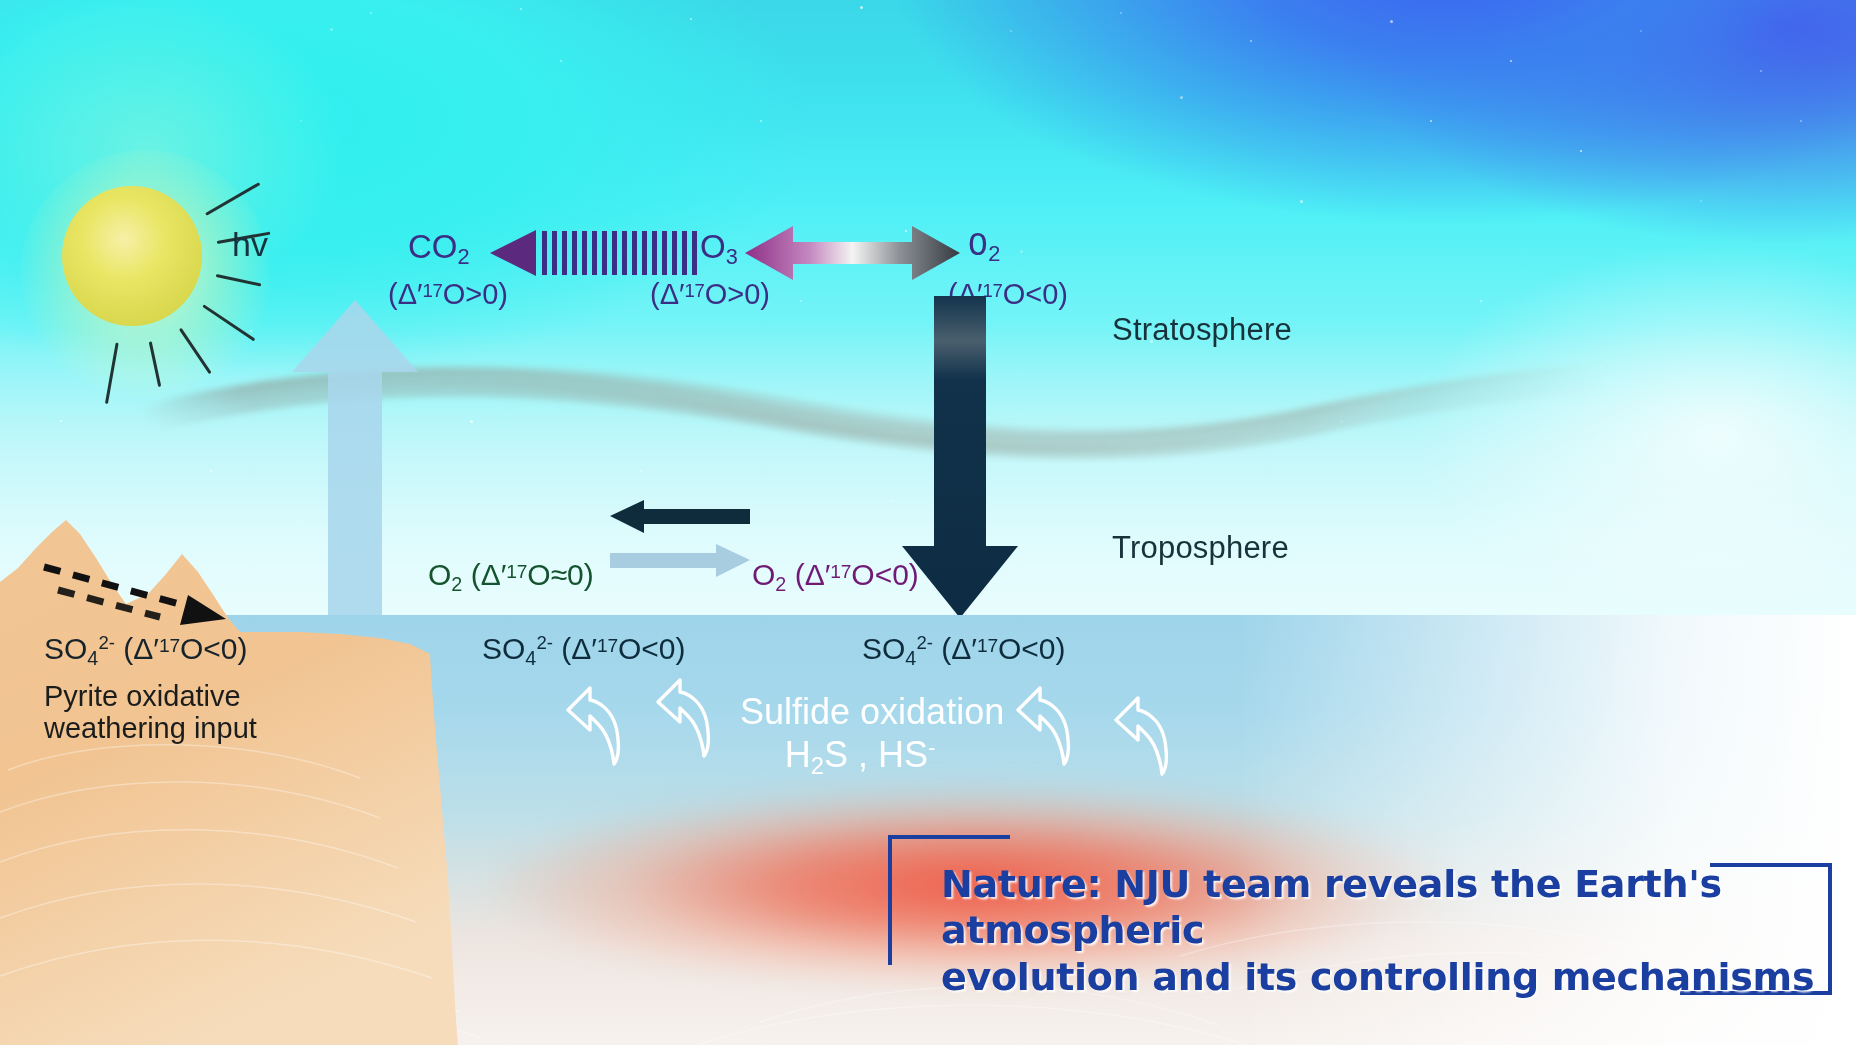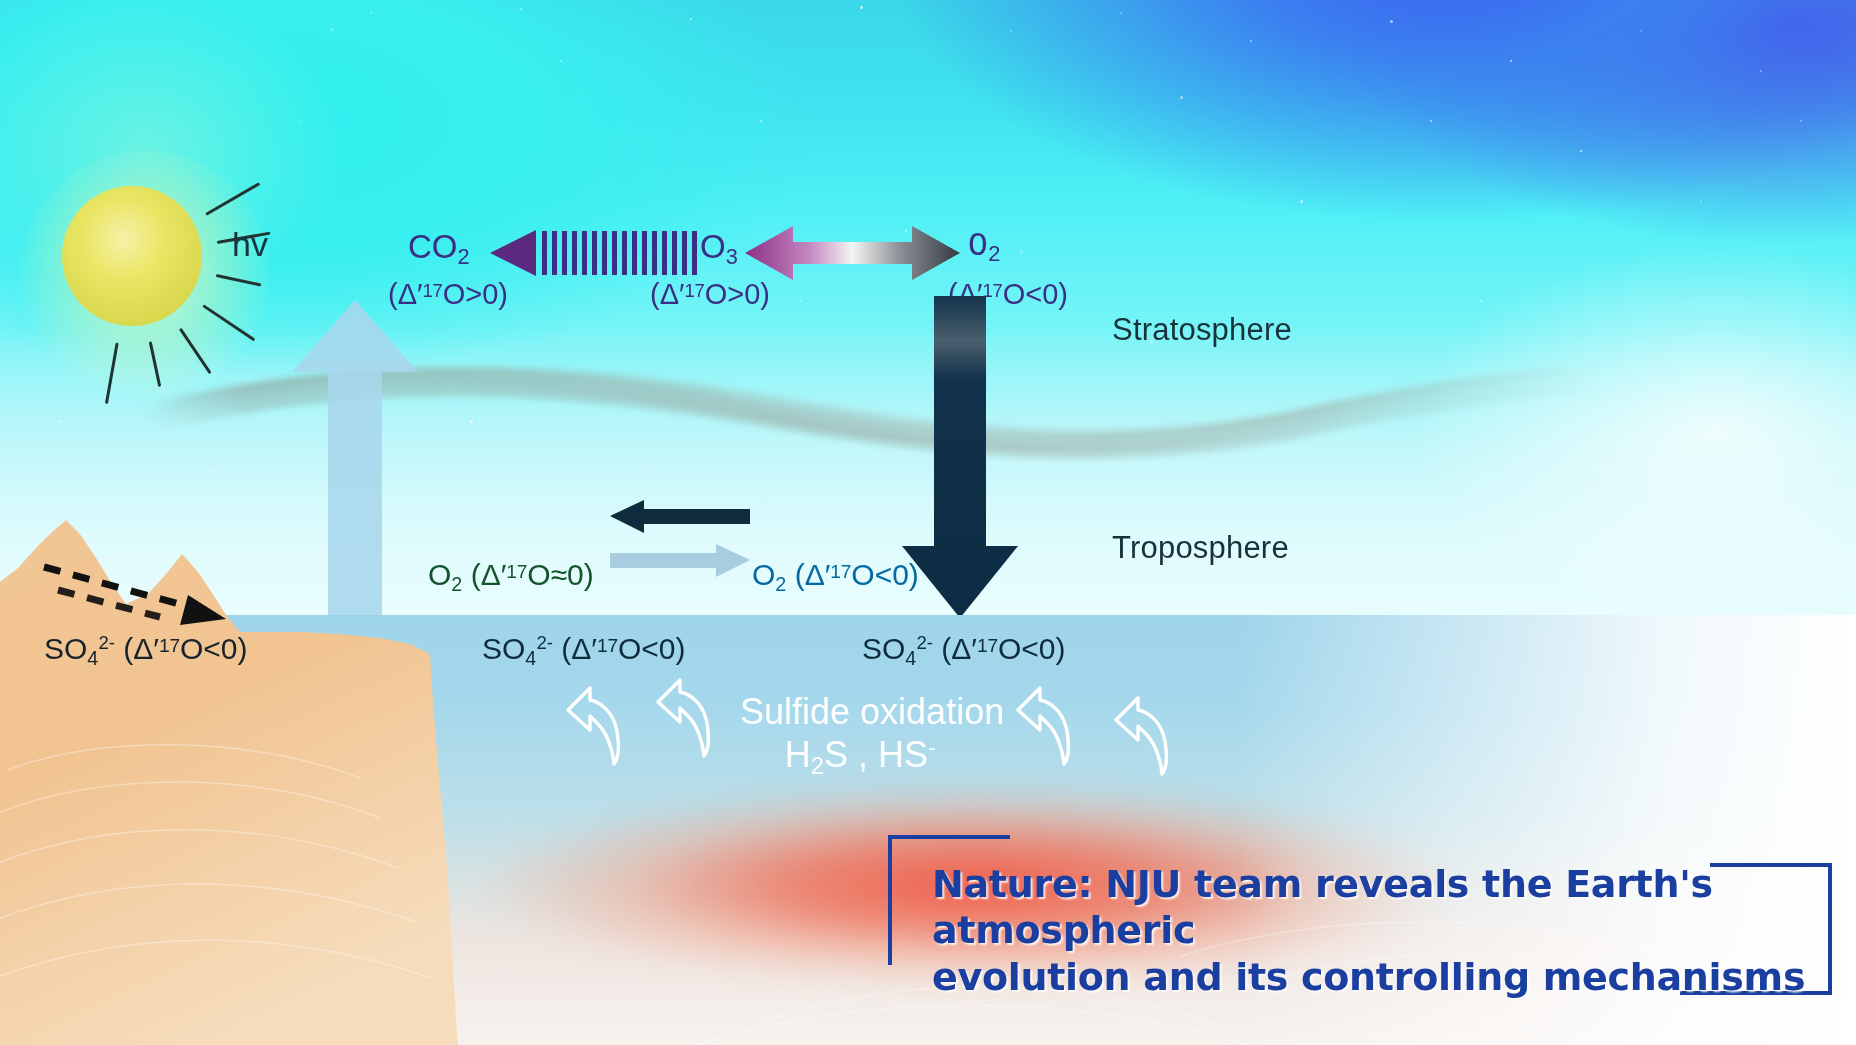--- a/index.html
+++ b/index.html
@@ -59,21 +59,21 @@
   }
 
   
   .chem{position:absolute;white-space:nowrap;}
   .chem .sub{font-size:.66em;vertical-align:-.28em;}
   .chem .sup{font-size:.62em;vertical-align:.52em;}
   .chem .iso{font-size:.64em;vertical-align:.36em;letter-spacing:-.2px;}
 
   .chem-strato{color:#3a2f85;font-size:33px;}
   .chem-strato-sub{color:#3a2f85;font-size:29px;}
-  .chem-dark{color:#0369a1;font-size:30px;}
+  .chem-dark{color:#701a75;font-size:30px;}
   .chem-light{color:#14532d;font-size:30px;}
   .chem-ocean{color:#0e2c3c;font-size:30px;}
   .chem-land{color:#17232b;font-size:30px;}
   .land-note{position:absolute;color:#1b1c1c;font-size:29px;line-height:1.12;white-space:nowrap;}
   .white-note{position:absolute;color:#ffffff;font-size:36px;line-height:1.2;text-align:center;white-space:nowrap;}
 
   
   .arrow-up-light{position:absolute;left:290px;top:300px;}
   .arrow-down-dark{position:absolute;left:900px;top:296px;}
   .arrow-pair{position:absolute;left:610px;top:498px;}
@@ -95,21 +95,21 @@
     background:radial-gradient(ellipse 560px 118px at 46% 48%, rgba(240,84,62,.92) 0%, rgba(242,104,78,.72) 34%, rgba(246,150,120,.38) 62%, rgba(250,200,180,0) 88%);
     filter:blur(12px);
   }
 
   
   .land{position:absolute;left:0;top:520px;}
 
   
   .caption-wrap{position:absolute;left:880px;top:825px;width:960px;height:170px;}
   .caption-text{
-    position:absolute;left:52px;top:36px;width:880px;
+    position:absolute;left:61px;top:36px;width:880px;
     color:#1b3fa0;font-size:38px;font-weight:bold;line-height:1.22;
     letter-spacing:-.3px;
     text-shadow:2px 2px 2px rgba(255,255,255,.85);
     font-family:"DejaVu Sans", sans-serif;
   }
 </style>
 </head>
 <body>
 
 <div id="stage">
@@ -322,20 +322,24 @@
   <svg class="dashed-arrow" width="190" height="95" viewBox="0 0 190 95">
     <path d="M4,22 L150,62" stroke="#111111" stroke-width="7" fill="none" stroke-dasharray="17 13" stroke-linecap="butt"></path>
     <path d="M18,45 L120,72" stroke="#111111" stroke-width="7" fill="none" stroke-dasharray="17 13" stroke-linecap="butt" opacity=".92"></path>
     <polygon points="148,50 186,74 140,80" fill="#111111"></polygon>
   </svg>
 
   <div class="chem chem-land" style="left:44px;top:632px;">
     <span>SO</span><span class="sub">4</span><span class="sup">2-</span><span> (Δ′</span><span class="iso">17</span><span>O&lt;0)</span>
   </div>
 
+  <div class="land-note" style="left:44px;top:680px;">
+    <div>Pyrite oxidative</div>
+    <div>weathering input</div>
+  </div>
 
   <div class="chem chem-ocean" style="left:482px;top:632px;">
     <span>SO</span><span class="sub">4</span><span class="sup">2-</span><span> (Δ′</span><span class="iso">17</span><span>O&lt;0)</span>
   </div>
 
   <div class="chem chem-ocean" style="left:862px;top:632px;">
     <span>SO</span><span class="sub">4</span><span class="sup">2-</span><span> (Δ′</span><span class="iso">17</span><span>O&lt;0)</span>
   </div>
 
   <div class="white-note" style="left:740px;top:690px;width:240px;">

